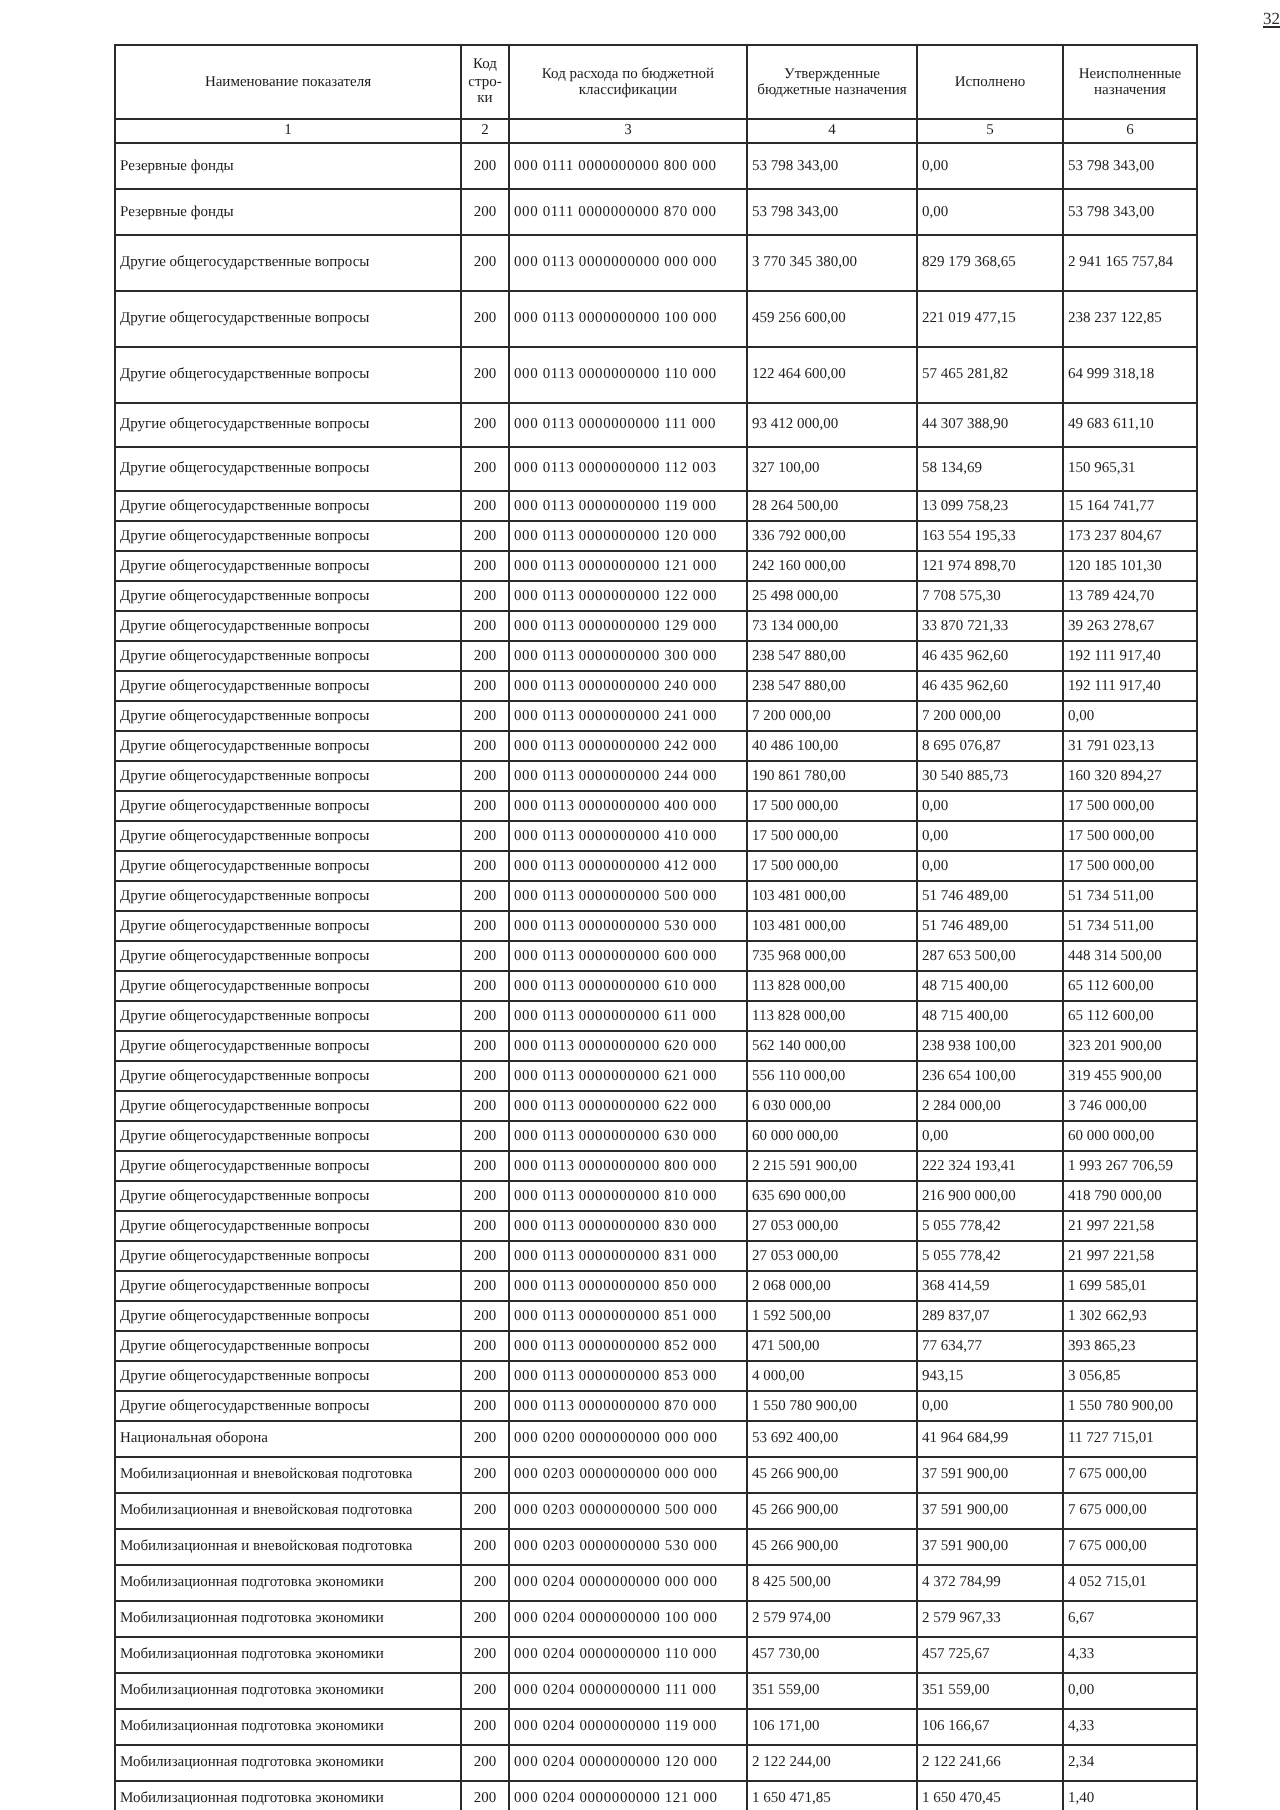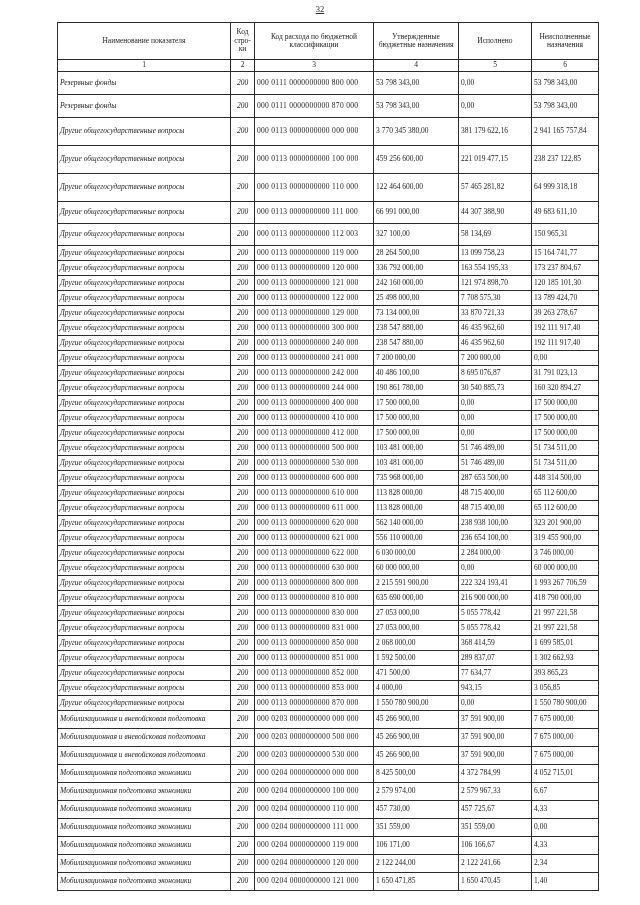--- a/index.html
+++ b/index.html
@@ -2,21 +2,21 @@
 <html><head>
 <meta charset="utf-8">
 <style>
   html,body{margin:0;padding:0;}
   body{
     width:640px;height:905px;background:#ffffff;position:relative;
     font-family:"Liberation Serif","DejaVu Serif",serif;color:#1c1c1c;
     -webkit-font-smoothing:antialiased;
   }
   .page-number{
-    position:absolute;top:4px;left:0;width:640px;text-align:center;
+    position:absolute;top:4px;left:0;width:640px;text-align:right;
     font-size:8.5px;color:#2a2a2a;text-decoration:underline;
   }
   table.budget{
     position:absolute;left:57px;top:22px;width:541px;
     border-collapse:collapse;table-layout:fixed;
   }
   table.budget th, table.budget td{
     border:1px solid #2a2a2a;
     font-weight:normal;
     font-size:7.5px;line-height:1.12;
@@ -26,22 +26,22 @@
   }
   col.c-name{width:173px;}
   col.c-line{width:24px;}
   col.c-code{width:119px;}
   col.c-appr{width:85px;}
   col.c-exec{width:73px;}
   col.c-unex{width:67px;}
   thead th{margin-top:16px;}
   tr.head-main th{height:34px;}
   tr.head-nums th{height:11px;padding:0 2px;}
-  td.cell-name{text-align:left;padding-left:3px;font-style:italic;}
-  td.cell-line{text-align:center;white-space:nowrap;font-style:italic;}
+  td.cell-name{text-align:left;padding-left:3px;}
+  td.cell-line{text-align:center;white-space:nowrap;}
   td.cell-code{text-align:left;padding-left:4px;white-space:nowrap;letter-spacing:0.3px;font-family:Liberation Serif, serif;}
   td.cell-approved, td.cell-executed, td.cell-unexecuted{
     text-align:left;padding-left:4px;white-space:nowrap;
   }
   tr.r-a td{height:20px;}
   tr.r-b td{height:25px;}
   tr.r-c td{height:19px;}
   tr.r-d td{height:12px;}
   tr.r-e td{height:15px;}
 </style>
@@ -92,21 +92,21 @@
         <td class="cell-code">000 0111 0000000000 870 000</td>
         <td class="cell-approved">53 798 343,00</td>
         <td class="cell-executed">0,00</td>
         <td class="cell-unexecuted">53 798 343,00</td>
       </tr>
       <tr class="r-b">
         <td class="cell-name">Другие общегосударственные вопросы</td>
         <td class="cell-line">200</td>
         <td class="cell-code">000 0113 0000000000 000 000</td>
         <td class="cell-approved">3 770 345 380,00</td>
-        <td class="cell-executed">381 179 622,16</td>
+        <td class="cell-executed">829 179 368,65</td>
         <td class="cell-unexecuted">2 941 165 757,84</td>
       </tr>
       <tr class="r-b">
         <td class="cell-name">Другие общегосударственные вопросы</td>
         <td class="cell-line">200</td>
         <td class="cell-code">000 0113 0000000000 100 000</td>
         <td class="cell-approved">459 256 600,00</td>
         <td class="cell-executed">221 019 477,15</td>
         <td class="cell-unexecuted">238 237 122,85</td>
       </tr>
@@ -115,21 +115,21 @@
         <td class="cell-line">200</td>
         <td class="cell-code">000 0113 0000000000 110 000</td>
         <td class="cell-approved">122 464 600,00</td>
         <td class="cell-executed">57 465 281,82</td>
         <td class="cell-unexecuted">64 999 318,18</td>
       </tr>
       <tr class="r-c">
         <td class="cell-name">Другие общегосударственные вопросы</td>
         <td class="cell-line">200</td>
         <td class="cell-code">000 0113 0000000000 111 000</td>
-        <td class="cell-approved">66 991 000,00</td>
+        <td class="cell-approved">93 412 000,00</td>
         <td class="cell-executed">44 307 388,90</td>
         <td class="cell-unexecuted">49 683 611,10</td>
       </tr>
       <tr class="r-c">
         <td class="cell-name">Другие общегосударственные вопросы</td>
         <td class="cell-line">200</td>
         <td class="cell-code">000 0113 0000000000 112 003</td>
         <td class="cell-approved">327 100,00</td>
         <td class="cell-executed">58 134,69</td>
         <td class="cell-unexecuted">150 965,31</td>
@@ -376,20 +376,28 @@
       </tr>
       <tr class="r-d">
         <td class="cell-name">Другие общегосударственные вопросы</td>
         <td class="cell-line">200</td>
         <td class="cell-code">000 0113 0000000000 870 000</td>
         <td class="cell-approved">1 550 780 900,00</td>
         <td class="cell-executed">0,00</td>
         <td class="cell-unexecuted">1 550 780 900,00</td>
       </tr>
       <tr class="r-e">
+        <td class="cell-name">Национальная оборона</td>
+        <td class="cell-line">200</td>
+        <td class="cell-code">000 0200 0000000000 000 000</td>
+        <td class="cell-approved">53 692 400,00</td>
+        <td class="cell-executed">41 964 684,99</td>
+        <td class="cell-unexecuted">11 727 715,01</td>
+      </tr>
+      <tr class="r-e">
         <td class="cell-name">Мобилизационная и вневойсковая подготовка</td>
         <td class="cell-line">200</td>
         <td class="cell-code">000 0203 0000000000 000 000</td>
         <td class="cell-approved">45 266 900,00</td>
         <td class="cell-executed">37 591 900,00</td>
         <td class="cell-unexecuted">7 675 000,00</td>
       </tr>
       <tr class="r-e">
         <td class="cell-name">Мобилизационная и вневойсковая подготовка</td>
         <td class="cell-line">200</td>

